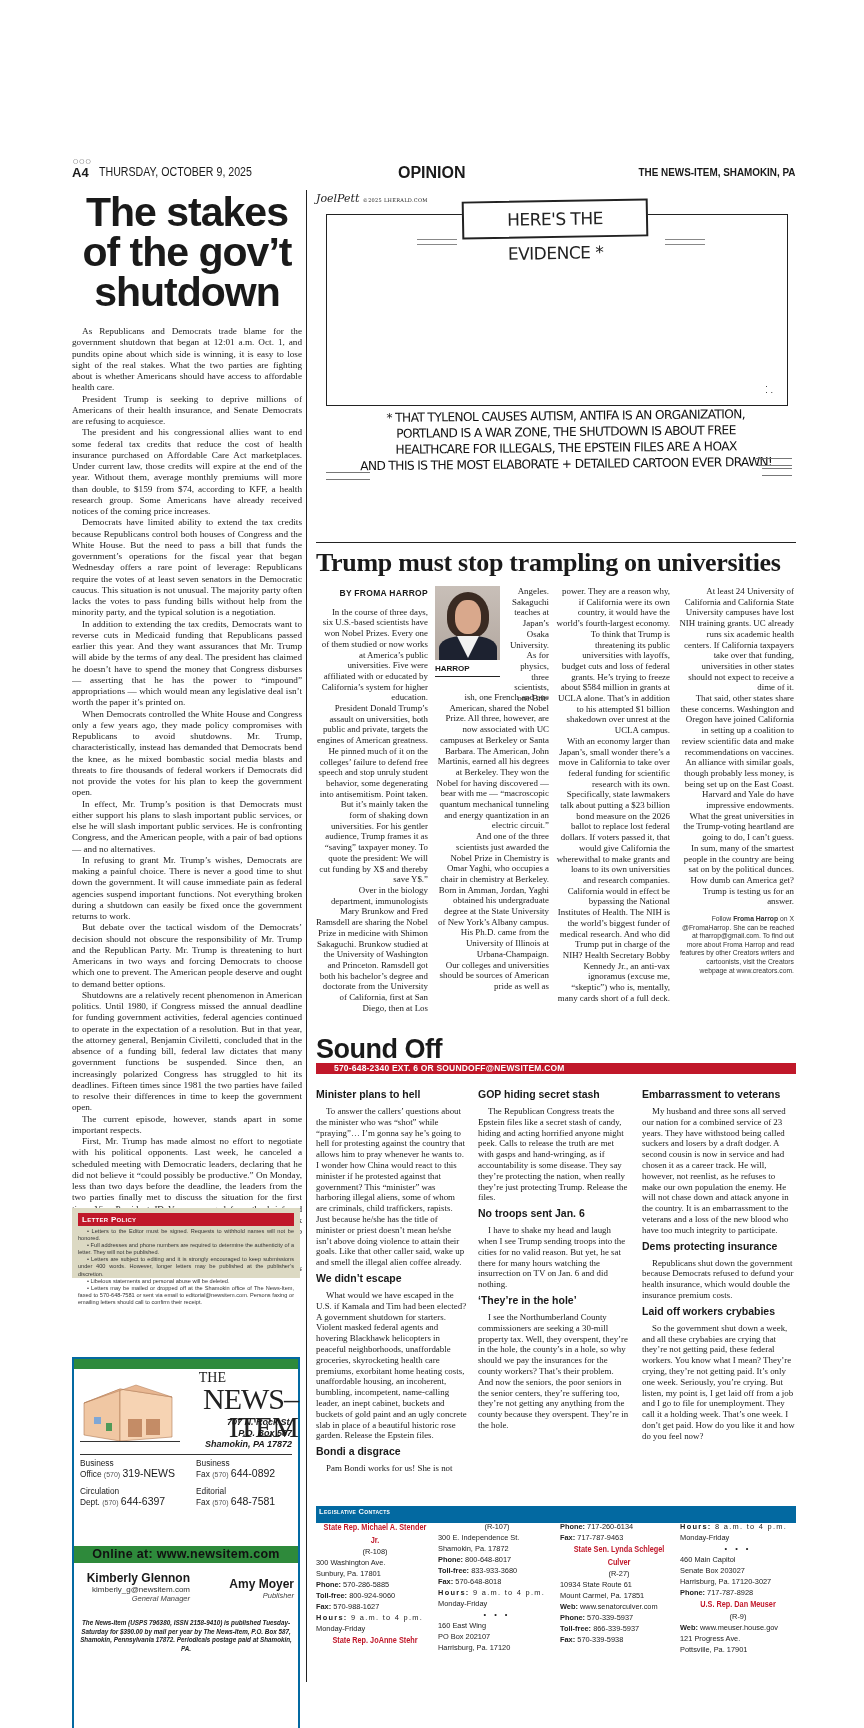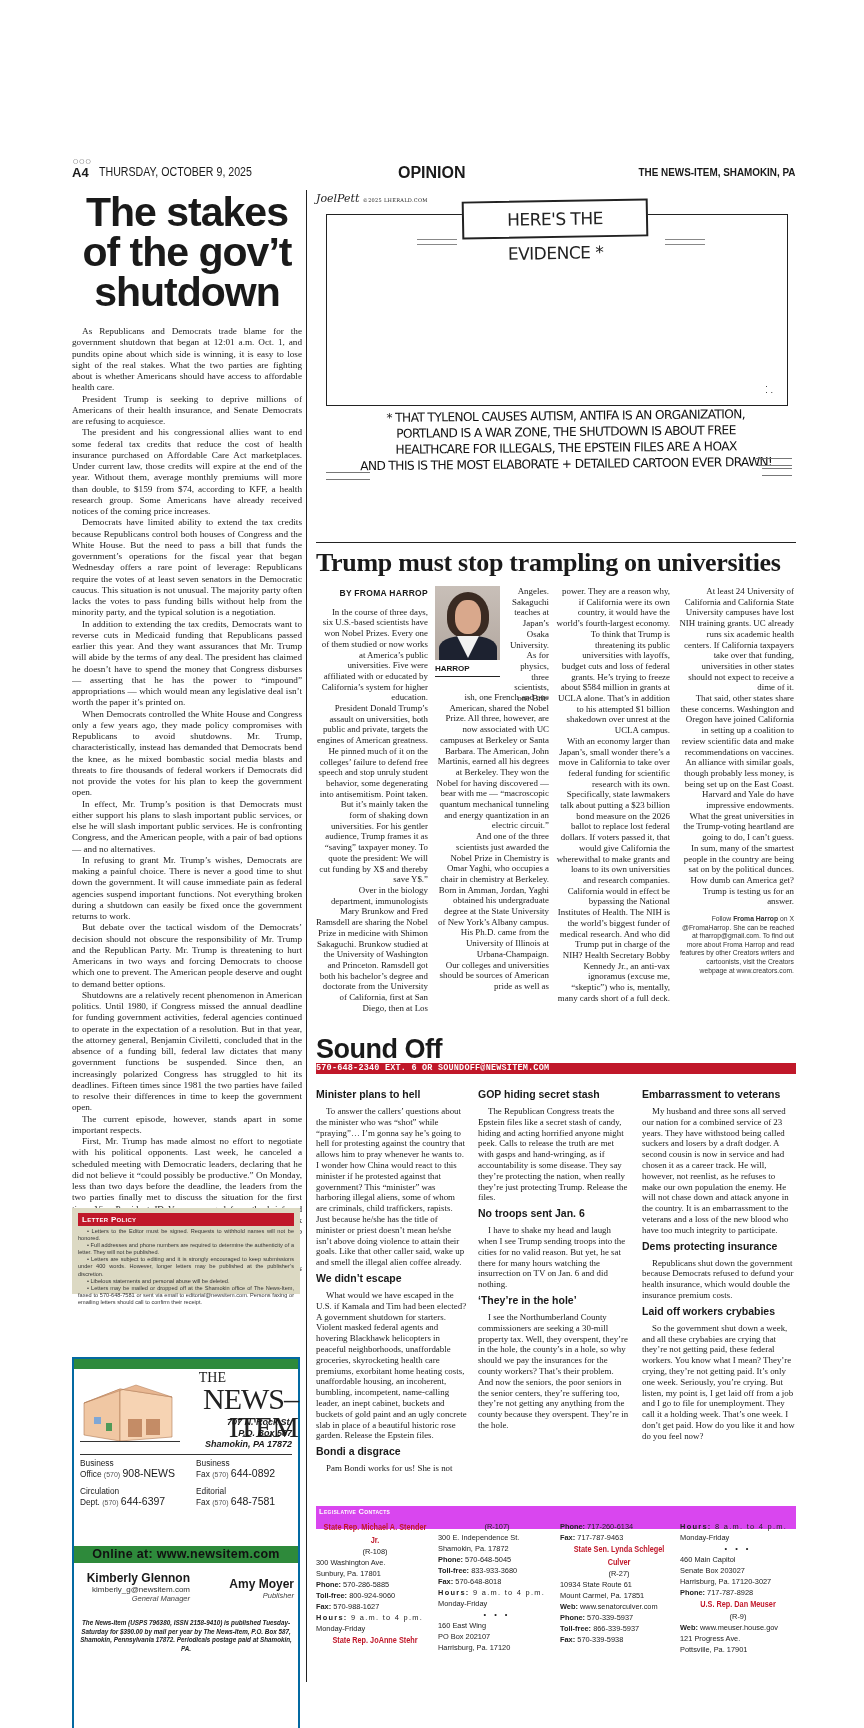--- a/index.html
+++ b/index.html
@@ -17,21 +17,21 @@
   .vrule { position: absolute; left: 306px; top: 190px; width: 1px; height: 1492px; background: #222; }
 
   
   .editorial { position: absolute; left: 72px; top: 190px; width: 230px; }
   .ed-headline { font-family: "Liberation Sans", sans-serif; font-weight: 900; font-size: 41px; line-height: 40px; text-align: center; letter-spacing: -1px; margin-top: 2px; }
   .ed-body { margin-top: 14px; font-family: "Liberation Serif", serif; font-size: 9.2px; line-height: 11.25px; text-align: justify; }
   .ed-body p { text-indent: 10px; }
   .ed-source { margin-top: 14px; text-align: right; font-style: italic; font-family: "Liberation Serif", serif; font-size: 9px; }
 
   
-  .letter-policy { position: absolute; left: 72px; top: 1208px; width: 228px; height: 86px; background: #dcd9c3; padding: 5px 6px; }
+  .letter-policy { position: absolute; left: 72px; top: 1208px; width: 228px; height: 70px; background: #dcd9c3; padding: 5px 6px; }
   .lp-title { background: #c0182a; color: #fff; font-family: "Liberation Sans", sans-serif; font-weight: bold; font-size: 8px; padding: 2px 4px; font-variant: small-caps; letter-spacing: 0.3px; }
   .lp-body { font-family: "Liberation Sans", sans-serif; font-size: 5.6px; line-height: 7.1px; color: #333; margin-top: 2px; text-align: justify; }
   .lp-body p { text-indent: 9px; }
 
   
   .newsitem-box { position: absolute; left: 72px; top: 1313px; width: 228px; height: 435px; border: 2px solid #0369a1; background: #fff; margin-top: 44px; }
   .ni-topbar { height: 10px; background: #2e8a3b; }
   .ni-building { position: absolute; left: 6px; top: 16px; width: 100px; height: 72px; }
   .ni-logo { position: absolute; left: 100px; top: 12px; width: 124px; text-align: right; font-family: "Liberation Serif", serif; color: #222; }
   .ni-the { font-size: 14px; line-height: 14px; margin-right: 72px; }
@@ -74,29 +74,29 @@
   .headshot .hair { position: absolute; left: 12px; top: 6px; width: 42px; height: 46px; border-radius: 50% 50% 40% 40%; background: #3a2a22; }
   .headshot .face { position: absolute; left: 20px; top: 14px; width: 26px; height: 34px; border-radius: 45%; background: #d9a88c; }
   .headshot .body { position: absolute; left: 4px; top: 50px; width: 58px; height: 30px; border-radius: 40% 40% 0 0; background: #1d2230; }
   .headshot .collar { position: absolute; left: 22px; top: 50px; width: 22px; height: 22px; background: #f2f2f2; clip-path: polygon(0 0,100% 0,50% 100%); }
   .headshot-label { position: absolute; left: 119px; top: 78px; width: 65px; font-family: "Liberation Sans", sans-serif; font-weight: bold; font-size: 8px; border-bottom: 1.5px solid #222; padding-bottom: 1px; }
   .tagline { font-family: "Liberation Sans", sans-serif; font-size: 6.8px; line-height: 8.6px; margin-top: 8px; color: #333; text-indent: 0 !important; }
 
   
   .soundoff { position: absolute; left: 316px; top: 1035px; width: 480px; }
   .so-title { font-family: "Liberation Sans", sans-serif; font-weight: 900; font-size: 27px; line-height: 28px; letter-spacing: -0.5px; }
-  .so-bar { height: 11px; background: #c0182a; color: #fff; font-family: Liberation Mono, monospace; font-weight: bold; font-size: 8.5px; line-height: 11px; padding-left: 0; letter-spacing: 0.2px; }
+  .so-bar { height: 11px; background: #c0182a; color: #fff; font-family: Liberation Sans, sans-serif; font-weight: bold; font-size: 8.5px; line-height: 11px; padding-left: 18px; letter-spacing: 0.2px; }
   .so-cols { position: absolute; top: 51px; left: 0; width: 480px; }
   .so-col { position: absolute; top: 0; width: 152px; font-family: "Liberation Serif", serif; font-size: 8.9px; line-height: 10.8px; }
   .so-col h3 { font-family: "Liberation Sans", sans-serif; font-weight: 900; font-size: 10.5px; line-height: 13px; margin: 2px 0 5px; }
   .so-col p { text-indent: 10px; margin-bottom: 4px; }
 
   
   .legis { position: absolute; left: 316px; top: 1506px; width: 480px; }
-  .legis-bar { height: 23px; background: #d946ef; color: #fff; font-family: "Liberation Sans", sans-serif; font-weight: bold; font-size: 7.5px; line-height: 11px; padding-left: 3px; font-variant: small-caps; letter-spacing: 0.3px; }
+  .legis-bar { height: 17px; background: #0369a1; color: #fff; font-family: "Liberation Sans", sans-serif; font-weight: bold; font-size: 7.5px; line-height: 11px; padding-left: 3px; font-variant: small-caps; letter-spacing: 0.3px; }
   .legis-cols { position: absolute; top: 15px; left: 0; width: 480px; }
   .lc { position: absolute; top: 0; width: 118px; font-family: "Liberation Sans", sans-serif; font-size: 7.4px; line-height: 11px; color: #222; }
   .lc .rep { color: #c0182a; font-weight: bold; font-size: 8.3px; text-align: center; line-height: 12.5px; transform: scaleX(0.88); }
   .lc .center { text-align: center; }
   .lc b { font-weight: bold; }
   .lc .hours { letter-spacing: 1.3px; }
   .lc .dots { text-align: center; letter-spacing: 3px; }
 </style>
 </head>
 <body>
@@ -159,21 +159,21 @@
   </div>
   <div class="ni-address">
     <div>707 N. Rock St.</div>
     <div>P.O. Box 587</div>
     <div>Shamokin, PA 17872</div>
   </div>
   <div class="ni-divider"></div>
   <div class="ni-contacts">
     <div class="ni-contact" style="left:0;top:0;">
       <div>Business</div>
-      <div><span>Office</span> <span class="area">(570)</span> <span class="phone-num">908-NEWS</span></div>
+      <div><span>Office</span> <span class="area">(570)</span> <span class="phone-num">319-NEWS</span></div>
     </div>
     <div class="ni-contact" style="left:116px;top:0;">
       <div>Business</div>
       <div><span>Fax</span> <span class="area">(570)</span> <span class="phone-num">644-0892</span></div>
     </div>
     <div class="ni-contact" style="left:0;top:28px;">
       <div>Circulation</div>
       <div><span>Dept.</span> <span class="area">(570)</span> <span class="phone-num">644-6397</span></div>
     </div>
     <div class="ni-contact" style="left:116px;top:28px;">
@@ -298,21 +298,21 @@
       <div><b>Toll-free:</b> <span>800-924-9060</span></div>
       <div><b>Fax:</b> <span>570-988-1627</span></div>
       <div class="hours"><b>Hours:</b> <span>9 a.m. to 4 p.m.</span></div>
       <div>Monday-Friday</div>
       <div class="rep">State Rep. JoAnne Stehr</div>
     </div>
     <div class="lc" style="left:122px;">
       <div class="center">(R-107)</div>
       <div>300 E. Independence St.</div>
       <div>Shamokin, Pa. 17872</div>
-      <div><b>Phone:</b> <span>570-648-5045</span></div>
+      <div><b>Phone:</b> <span>800-648-8017</span></div>
       <div><b>Toll-free:</b> <span>833-933-3680</span></div>
       <div><b>Fax:</b> <span>570-648-8018</span></div>
       <div class="hours"><b>Hours:</b> <span>9 a.m. to 4 p.m.</span></div>
       <div>Monday-Friday</div>
       <div class="dots">• • •</div>
       <div>160 East Wing</div>
       <div>PO Box 202107</div>
       <div>Harrisburg, Pa. 17120</div>
     </div>
     <div class="lc" style="left:244px;">

